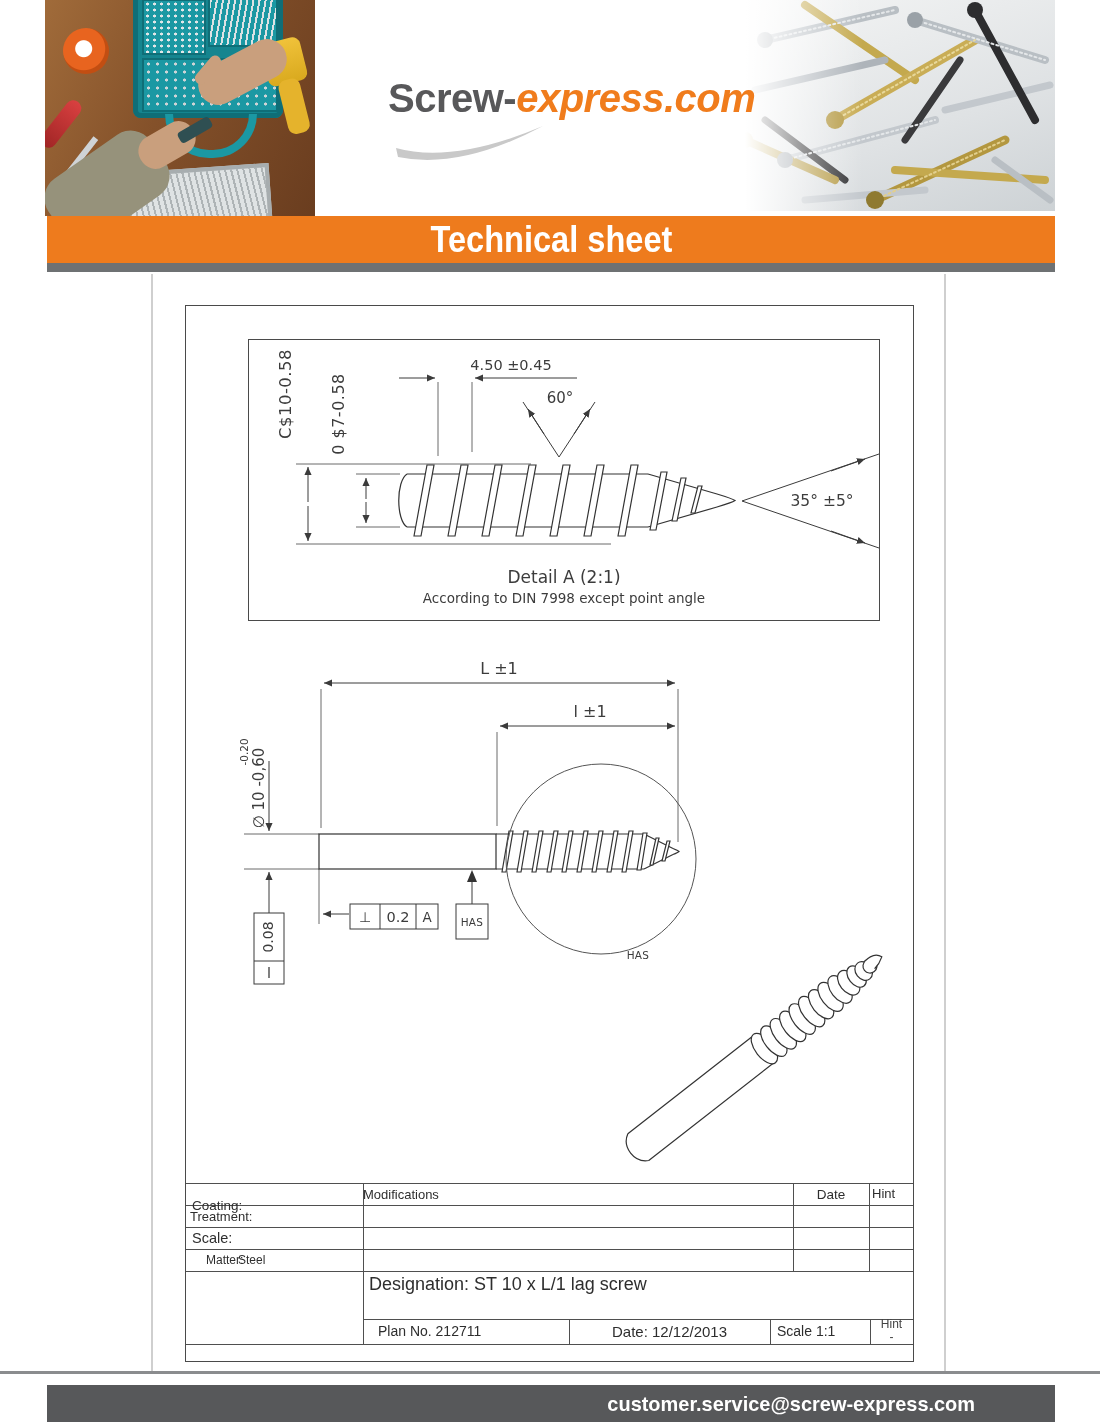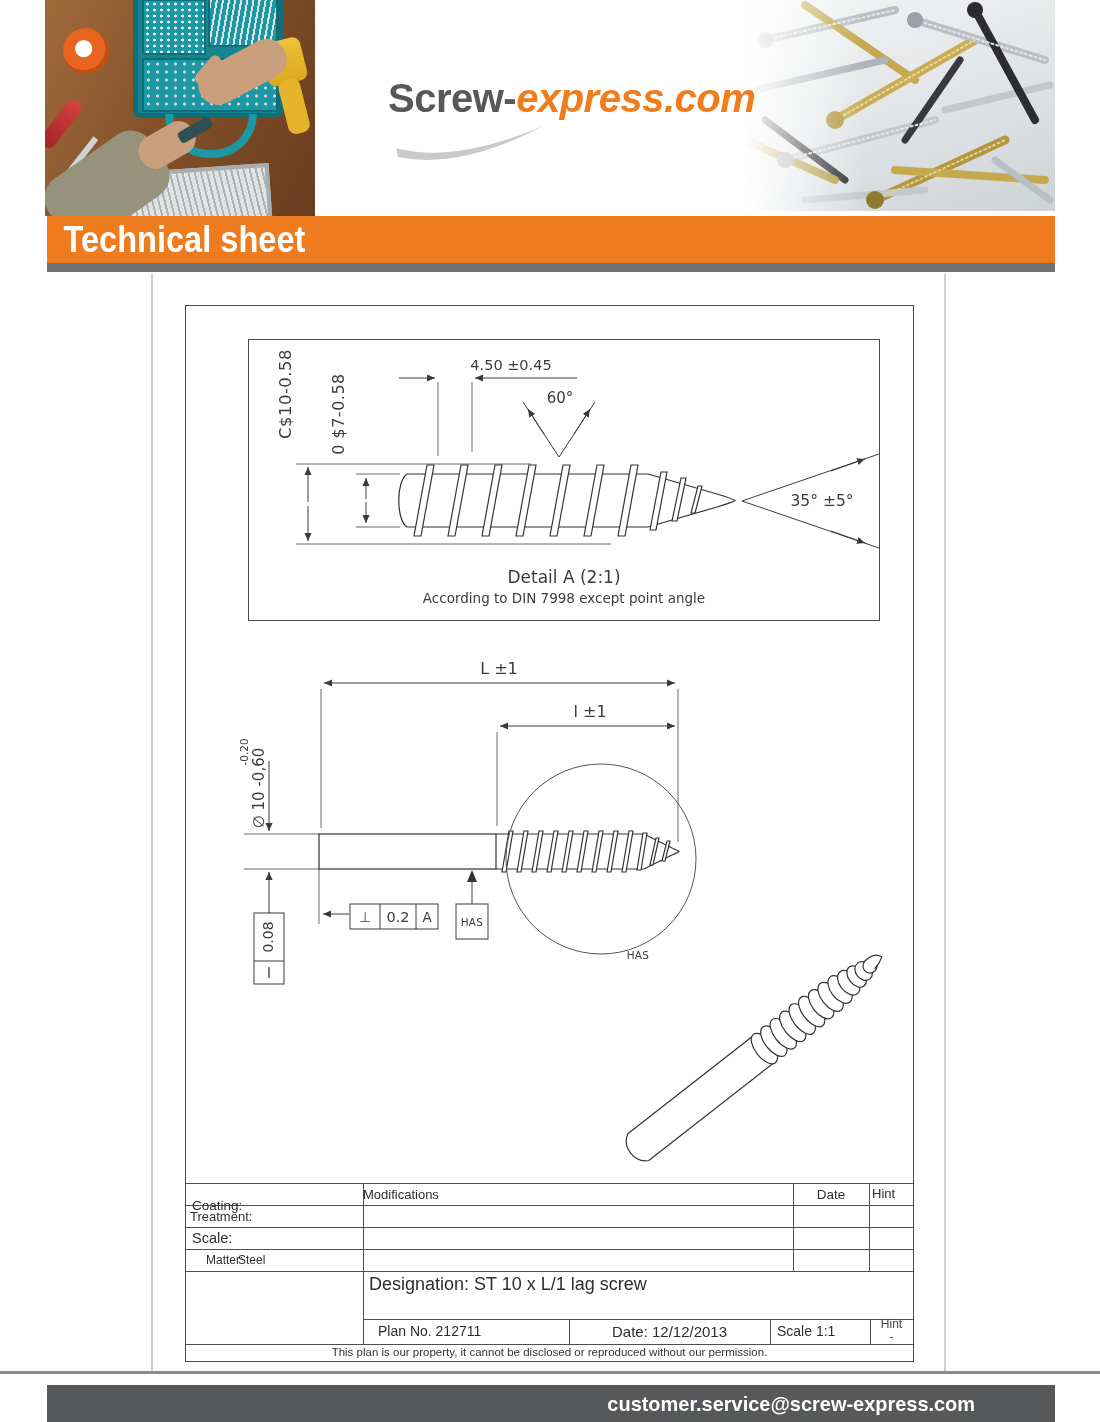--- a/index.html
+++ b/index.html
@@ -7,21 +7,21 @@
           font-family:"Liberation Sans",sans-serif;}
   .abs{position:absolute;}
   
   #photoL{left:45px;top:0;width:270px;height:216px;overflow:hidden;
           background:linear-gradient(115deg,#a06b3a 0%,#84512a 45%,#6a3d1f 100%);}
   #photoR{left:745px;top:0;width:310px;height:211px;overflow:hidden;
           background:linear-gradient(160deg,#f4f5f5,#dfe2e4 60%,#cdd2d5);}
   #logo{left:388px;top:76px;font-size:40px;font-weight:bold;letter-spacing:-0.5px;white-space:nowrap;}
   #logo .p1{color:#58585a;}
   #logo .p2{color:#f07c1c;font-style:italic;text-align:right;}
-  #banner{left:47px;top:216px;width:1008px;height:47px;background:#ee7b1d;text-align:left;}
+  #banner{left:47px;top:216px;width:1008px;height:47px;background:#ee7b1d;text-align:center;}
   #banner span{display:inline-block;line-height:47px;color:#fff;font-weight:bold;font-size:37px;
                transform:scaleX(.88);transform-origin:center;}
   #banner-strip{left:47px;top:263px;width:1008px;height:9px;background:#6e7173;}
   
   .pageborder{width:2px;top:274px;height:1098px;background:#cfcfcf;}
   #frame{left:185px;top:305px;width:727px;height:1055px;border:1px solid #4a4a4a;}
   #detailbox{left:62px;top:33px;width:630px;height:280px;border:1px solid #4a4a4a;}
   #drawsvg{left:0;top:0;}
   svg text{font-family:"DejaVu Sans","Liberation Sans",sans-serif;fill:#3c3c3c;}
   
@@ -294,21 +294,20 @@
       <div class="cell" style="left:686px;top:3px;width:41px;overflow:hidden;font-size:13px;">Hint</div>
 
       <div class="cell" style="left:183px;top:91px;font-size:18px;">Designation: ST 10 x L/1 lag screw</div>
 
       <div class="cell" style="left:192px;top:140px;font-size:14px;">Plan No. 212711</div>
       <div class="cell" style="left:383px;top:140px;width:201px;text-align:center;font-size:15px;">Date: 12/12/2013</div>
       <div class="cell" style="left:591px;top:140px;font-size:14px;">Scale 1:1</div>
       <div class="cell" style="left:684px;top:134px;width:43px;text-align:center;font-size:12px;color:#444;">Hint</div>
       <div class="cell" style="left:684px;top:147px;width:43px;text-align:center;font-size:12px;color:#444;">-</div>
 
-      <div class="cell" style="left:0;top:163px;width:727px;text-align:center;font-size:11.5px;color:#333;">This plan is our property, it cannot be disclosed or reproduced without our permission.</div>
     </div>
   </div>
 
   <div class="abs" id="footline"></div>
   <div class="abs" id="footer">
     <span>customer.service@screw-express.com</span>
   </div>
 
 </div>
 

